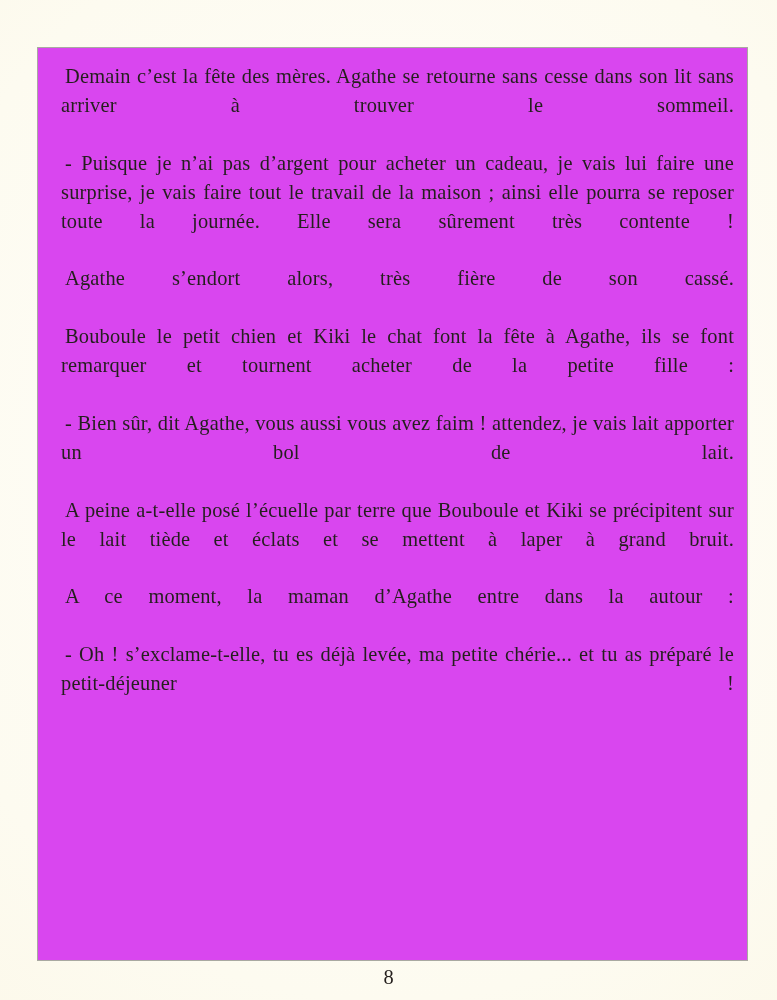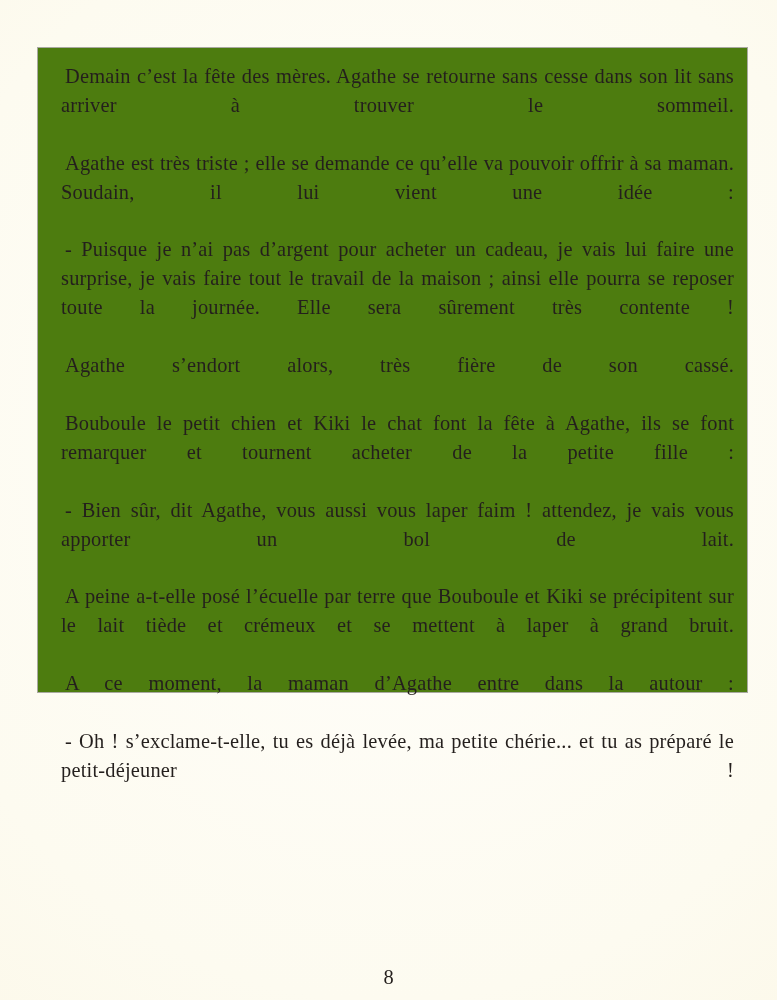--- a/index.html
+++ b/index.html
@@ -21,23 +21,23 @@
     inset: 0;
     background:
       radial-gradient(ellipse 110% 95% at 50% 45%, #fffefb 0%, #fdfbf0 58%, #fbf6e4 100%);
   }
 
   .page-frame {
     position: absolute;
     left: 37px;
     top: 47px;
     width: 711px;
-    height: 646px;
+    height: 914px;
     border: 1px solid #a9a9a1;
-    background: #4d7c0f;
+    background: #d946ef;
     box-sizing: border-box;
   }
 
   .text-column {
     position: absolute;
     left: 23px;
     top: 14px;
     width: 673px;
   }
 
@@ -71,25 +71,24 @@
   }
 </style>
 </head>
 <body>
 
 <div class="page-scan"></div>
 
 <div class="page-frame">
   <div class="text-column">
     <p class="para">Demain c’est la fête des mères. Agathe se retourne sans cesse dans son lit sans arriver à trouver le sommeil.</p>
-    <p class="para">Agathe est très triste ; elle se demande ce qu’elle va pouvoir offrir à sa maman. Soudain, il lui vient une idée :</p>
     <p class="para">- Puisque je n’ai pas d’argent pour acheter un cadeau, je vais lui faire une surprise, je vais faire tout le travail de la maison ; ainsi elle pourra se reposer toute la journée. Elle sera sûrement très contente !</p>
     <p class="para">Agathe s’endort alors, très fière de son cassé.</p>
     <p class="para">Bouboule le petit chien et Kiki le chat font la fête à Agathe, ils se font remarquer et tournent acheter de la petite fille :</p>
-    <p class="para">- Bien sûr, dit Agathe, vous aussi vous laper faim ! attendez, je vais vous apporter un bol de lait.</p>
-    <p class="para">A peine a-t-elle posé l’écuelle par terre que Bouboule et Kiki se précipitent sur le lait tiède et crémeux et se mettent à laper à grand bruit.</p>
+    <p class="para">- Bien sûr, dit Agathe, vous aussi vous avez faim ! attendez, je vais lait apporter un bol de lait.</p>
+    <p class="para">A peine a-t-elle posé l’écuelle par terre que Bouboule et Kiki se précipitent sur le lait tiède et éclats et se mettent à laper à grand bruit.</p>
     <p class="para">A ce moment, la maman d’Agathe entre dans la autour :</p>
     <p class="para">- Oh ! s’exclame-t-elle, tu es déjà levée, ma petite chérie... et tu as préparé le petit-déjeuner !</p>
 
   </div>
 </div>
 
 <div class="page-number">8</div>
 
 </body></html>

